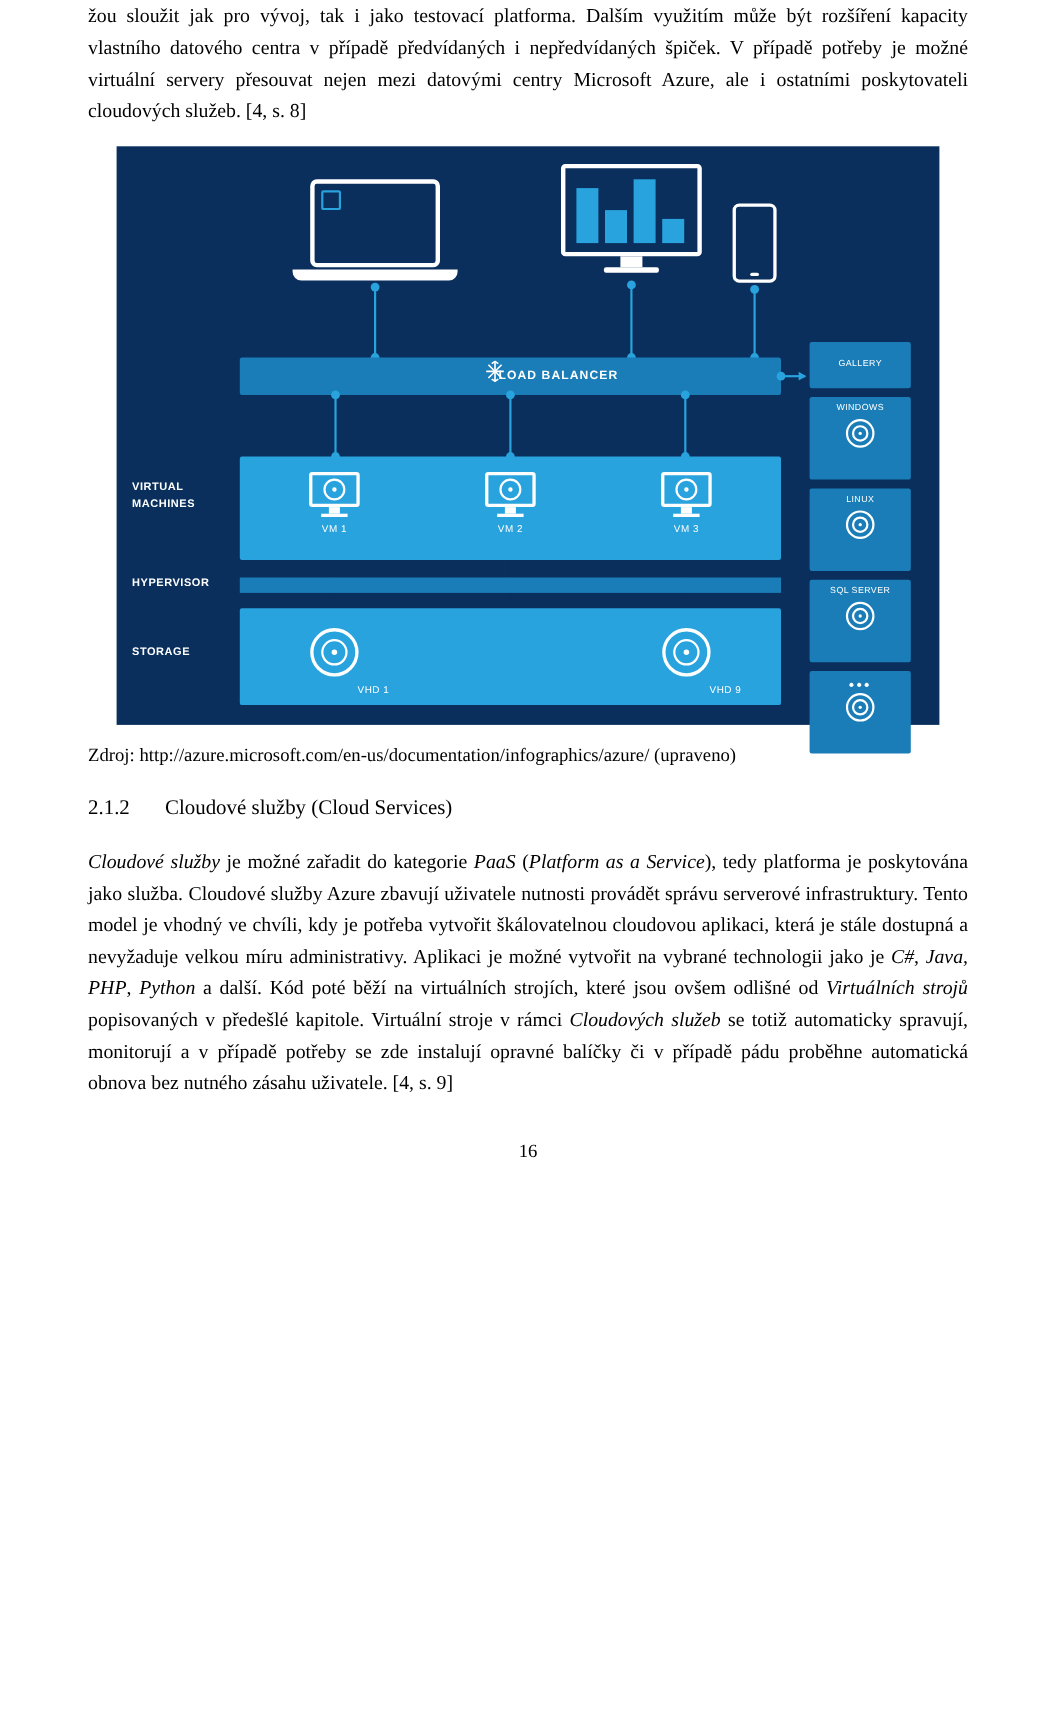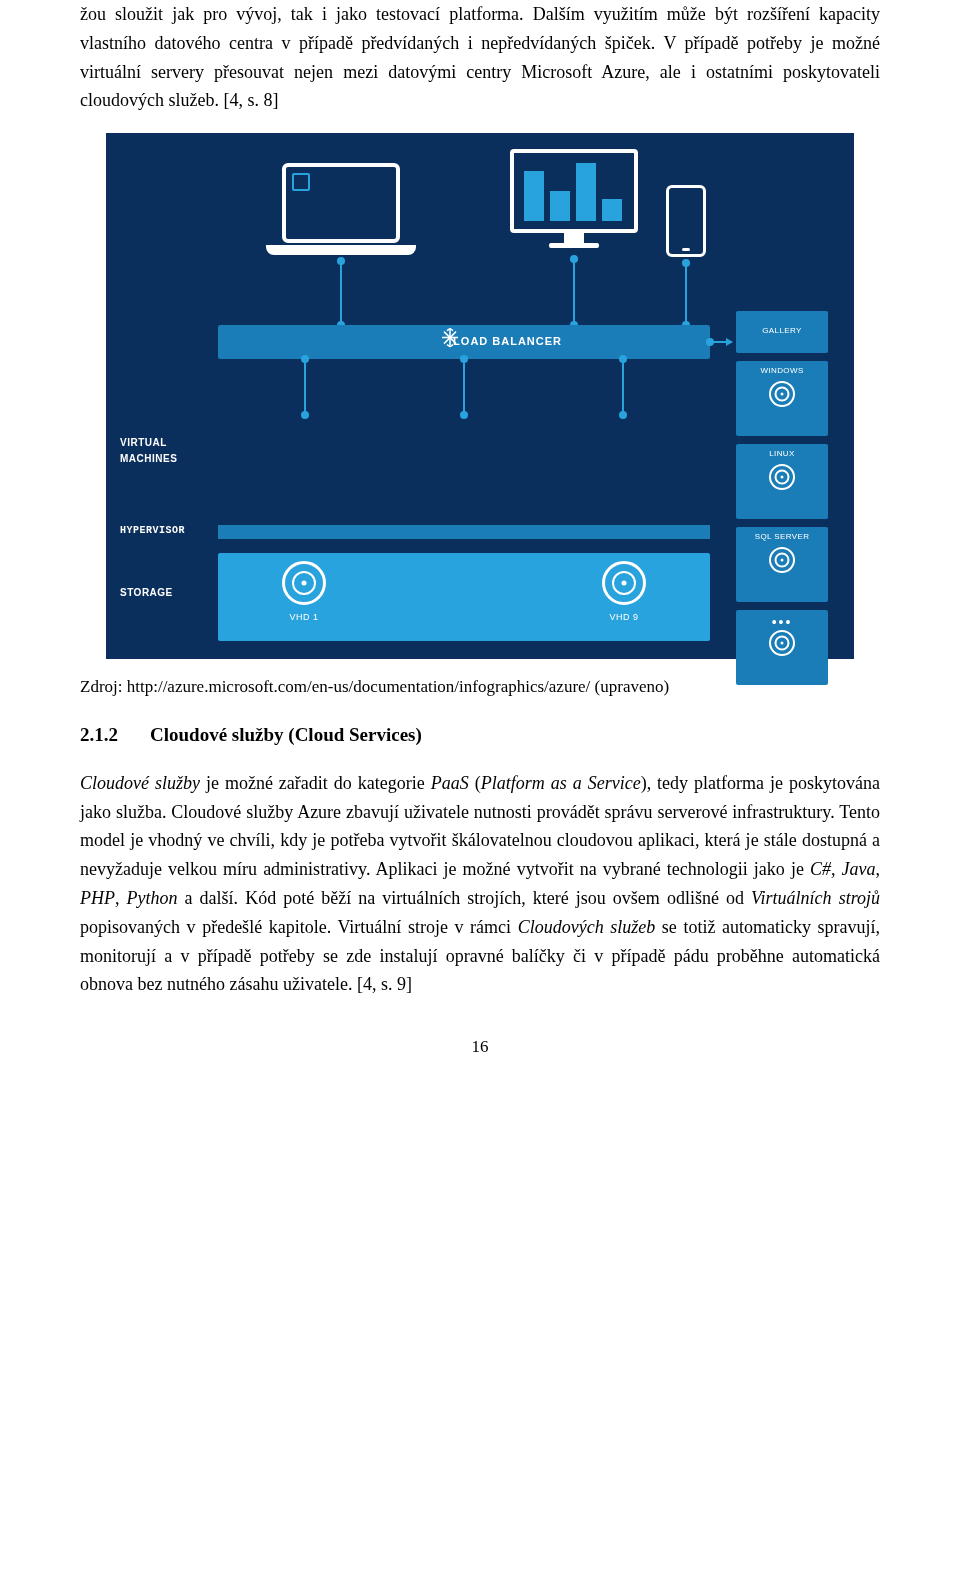--- a/index.html
+++ b/index.html
@@ -1,21 +1,21 @@
 <!DOCTYPE html>
 <html><head>
 <meta charset="utf-8">
 <style>
   html,body{margin:0;padding:0;background:#fff;}
   body{font-family:Georgia,'Times New Roman',serif;color:#000;font-size:18px;line-height:1.6;width:960px;}
   .page{padding:0 80px 40px 80px;}
   p{margin:0 0 18px 0;text-align:justify;}
   .fig-title{text-align:center;font-weight:bold;margin:10px 0 14px 0;}
   .fig-source{margin:14px 0 20px 0;font-size:17px;}
-  h3.sec{font-weight:bold;font-size:19px;margin:0 0 18px 0;}
+  h3.sec{font-weight:normal;font-size:19px;margin:0 0 18px 0;}
   h3.sec .num{display:inline-block;width:70px;}
   .pgnum{text-align:center;margin-top:34px;font-size:17px;}
   
   .diagram{width:748px;height:526px;margin:0 auto;background:#0a2f5c;position:relative;font-family:'Segoe UI',Arial,sans-serif;color:#fff;}
   .diagram div{box-sizing:border-box;}
   .dlabel{position:absolute;font-size:10px;letter-spacing:.5px;font-weight:600;}
   
   .laptop{position:absolute;left:160px;top:30px;width:150px;}
   .laptop .screen{width:118px;height:80px;border:4px solid #fff;border-radius:6px;margin:0 auto;position:relative;}
   .laptop .screen::after{content:"";position:absolute;left:6px;top:6px;width:14px;height:14px;border:2px solid #29a3dd;border-radius:2px;}
@@ -47,21 +47,21 @@
   .vm .mon{width:46px;height:32px;border:3px solid #fff;border-radius:3px;margin:0 auto;position:relative;}
   .vm .mon::after{content:"";position:absolute;left:50%;top:50%;width:16px;height:16px;border:2px solid #fff;border-radius:50%;transform:translate(-50%,-50%);}
   .vm .mon::before{content:"";position:absolute;left:50%;top:50%;width:4px;height:4px;background:#fff;border-radius:50%;transform:translate(-50%,-50%);}
   .vm .stand{width:10px;height:6px;background:#fff;margin:0 auto;}
   .vm .foot{width:24px;height:3px;background:#fff;margin:0 auto;}
   .vm .cap{font-size:9px;margin-top:4px;letter-spacing:.5px;}
   
   .hyp{position:absolute;left:112px;top:392px;width:492px;height:14px;background:#1a7db8;}
   
   .strow{position:absolute;left:112px;top:420px;width:492px;height:88px;background:#29a3dd;border-radius:2px;}
-  .disk{position:absolute;top:8px;width:100px;text-align:center;}
+  .disk{position:absolute;top:18px;width:100px;text-align:right;}
   .disk .d{width:44px;height:44px;border:3px solid #fff;border-radius:50%;margin:0 auto;position:relative;}
   .disk .d::before{content:"";position:absolute;left:50%;top:50%;width:20px;height:20px;border:2px solid #fff;border-radius:50%;transform:translate(-50%,-50%);}
   .disk .d::after{content:"";position:absolute;left:50%;top:50%;width:5px;height:5px;background:#fff;border-radius:50%;transform:translate(-50%,-50%);}
   .disk .cap{font-size:9px;margin-top:5px;letter-spacing:.5px;}
   
   .side{position:absolute;right:26px;top:178px;width:92px;}
   .tile{height:75px;background:#1a7db8;margin-bottom:8px;border-radius:2px;position:relative;text-align:center;}
   .tile .tcap{font-size:8px;letter-spacing:.4px;padding-top:4px;font-weight:400;}
   .tile .tdisk{width:26px;height:26px;border:2px solid #fff;border-radius:50%;margin:3px auto 0;position:relative;}
   .tile .tdisk::before{content:"";position:absolute;left:50%;top:50%;width:11px;height:11px;border:2px solid #fff;border-radius:50%;transform:translate(-50%,-50%);}
@@ -133,23 +133,44 @@
       <div class="vnode" style="left:199px;top:282px;"></div>
   <div class="vline" style="left:357px;top:226px;height:56px;"></div>
   <div class="vnode" style="left:358px;top:226px;"></div>
       <div class="vnode" style="left:358px;top:282px;"></div>
   <div class="vline" style="left:516px;top:226px;height:56px;"></div>
   <div class="vnode" style="left:517px;top:226px;"></div>
       <div class="vnode" style="left:517px;top:282px;"></div>
 
   <div class="dlabel" style="left:14px;top:302px;white-space:pre;">VIRTUAL
 MACHINES</div>
-  <div class="dlabel" style="left:14px;top:390px;font-family:Liberation Mono, monospace;">HYPERVISOR</div>
+  <div class="dlabel" style="left:14px;top:390px;">HYPERVISOR</div>
   <div class="dlabel" style="left:14px;top:452px;">STORAGE</div>
 
+  <div class="vmrow">
+    <div class="vm" style="left:36px;">
+          <div class="mon"></div>
+          <div class="stand"></div>
+          <div class="foot"></div>
+          <div class="cap">VM 1</div>
+        </div>
+    <div class="vm" style="left:196px;">
+          <div class="mon"></div>
+          <div class="stand"></div>
+          <div class="foot"></div>
+          <div class="cap">VM 2</div>
+        </div>
+    <div class="vm" style="left:356px;">
+          <div class="mon"></div>
+          <div class="stand"></div>
+          <div class="foot"></div>
+          <div class="cap">VM 3</div>
+        </div>
+
+  </div>
 
   <div class="dotline" style="left:198px;top:376px;height:44px;"></div>
   <div class="dotline" style="left:357px;top:376px;height:44px;"></div>
   <div class="dotline" style="left:516px;top:376px;height:44px;"></div>
 
   <div class="hyp"></div>
 
   <div class="strow">
     <div class="disk" style="left:36px;">
           <div class="d"></div>

